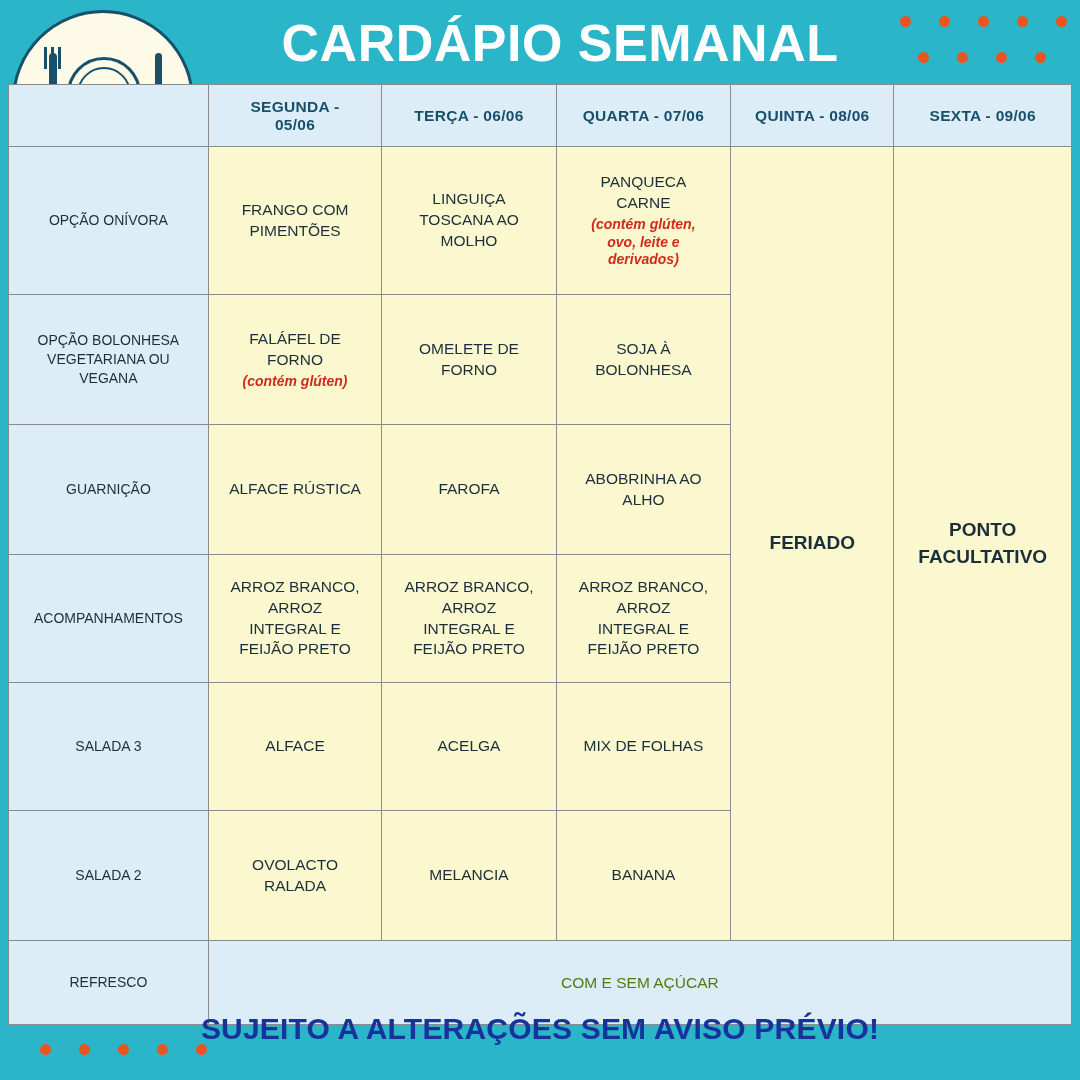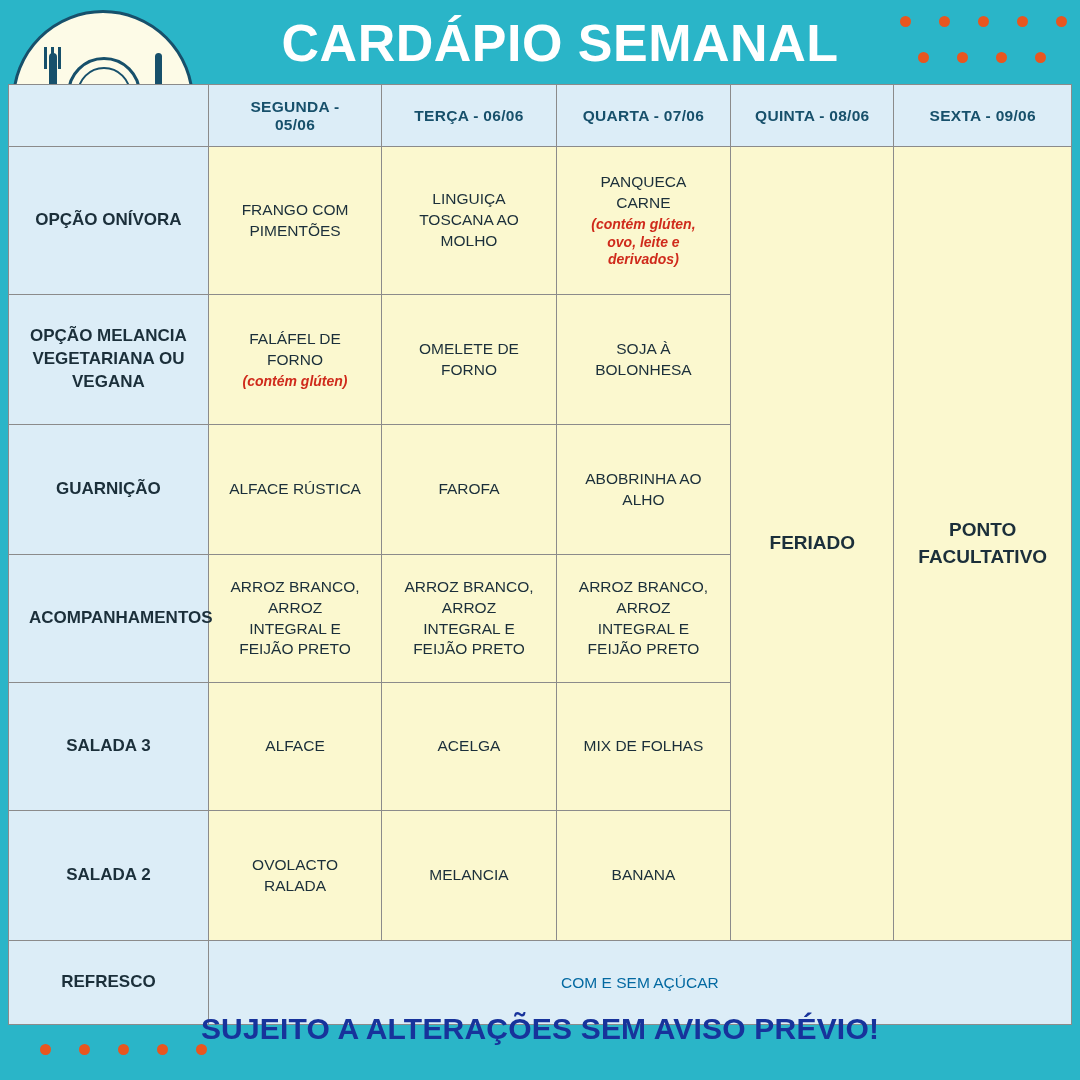--- a/index.html
+++ b/index.html
@@ -105,36 +105,36 @@
   thead th {
     height: 62px;
     background: #dcedf7;
     font-size: 15.5px; font-weight: bold; color: #17506b;
     letter-spacing: 0.3px;
   }
   thead th.corner { background: #dcedf7; }
 
   td.label {
     background: #dcedf7;
-    font-size: 17px; font-weight: bold; color: #1b2f3a;
+    font-size: 14px; font-weight: normal; color: #1b2f3a;
     line-height: 1.35;
   }
   td.cell {
     background: #fbf8cf;
     font-size: 15.5px; color: #1b2f3a;
     line-height: 1.35;
   }
   td.big {
     background: #fbf8cf;
     font-size: 19px; font-weight: bold; color: #1b2f3a;
     line-height: 1.4;
   }
   td.refresco {
     background: #dcedf7;
-    font-size: 15.5px; color: #0369a1;
+    font-size: 15.5px; color: #4d7c0f;
   }
   .warn {
     display: block;
     color: #cf2a1b; font-style: italic; font-weight: bold;
     font-size: 14px; line-height: 1.25; margin-top: 2px;
   }
   .r1 td { height: 148px; }
   .r2 td { height: 130px; }
   .r3 td { height: 130px; }
   .r4 td { height: 128px; }
@@ -234,21 +234,21 @@
         </td>
         <td class="cell">
           <span>PANQUECA CARNE</span>
           <span class="warn">(contém glúten, ovo, leite e derivados)</span>
         </td>
         <td class="big" rowspan="6">FERIADO</td>
         <td class="big" rowspan="6">PONTO FACULTATIVO</td>
       </tr>
 
       <tr class="r2">
-        <td class="label">OPÇÃO MELANCIA VEGETARIANA OU VEGANA</td>
+        <td class="label">OPÇÃO BOLONHESA VEGETARIANA OU VEGANA</td>
         <td class="cell">
           <span>FALÁFEL DE FORNO</span>
           <span class="warn">(contém glúten)</span>
         </td>
         <td class="cell">
           <span>OMELETE DE FORNO</span>
         </td>
         <td class="cell">
           <span>SOJA À BOLONHESA</span>
         </td>

